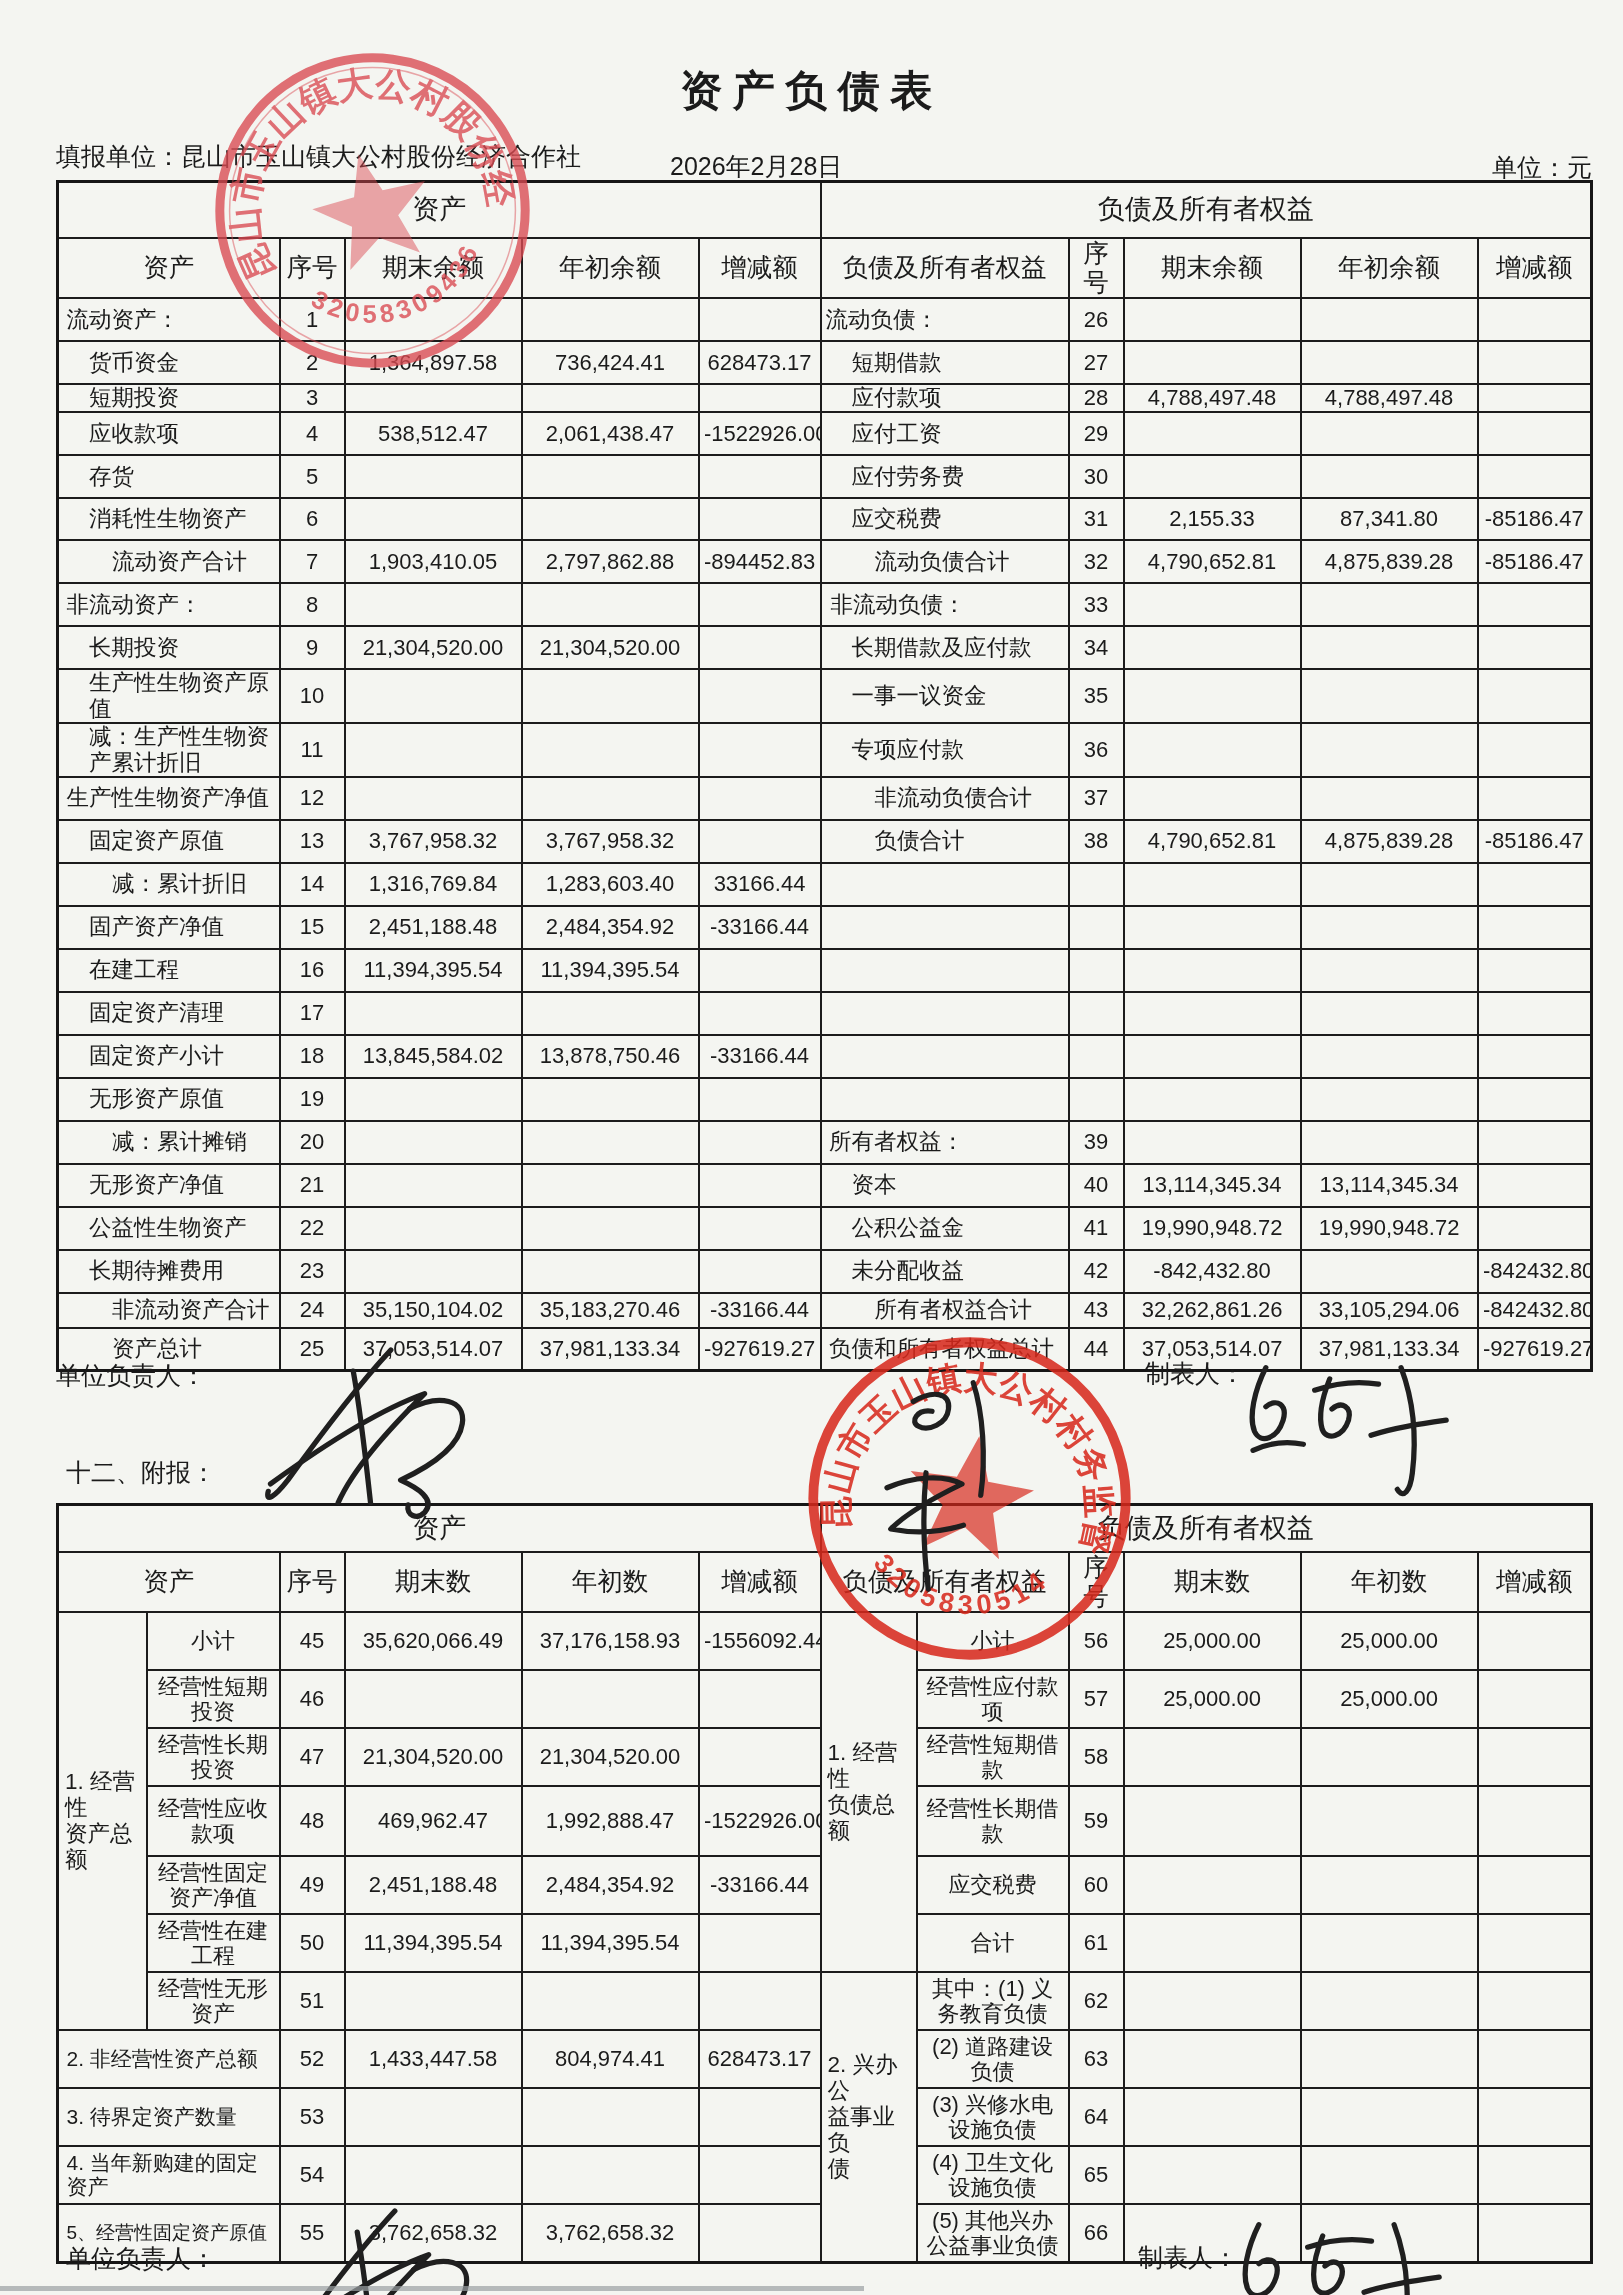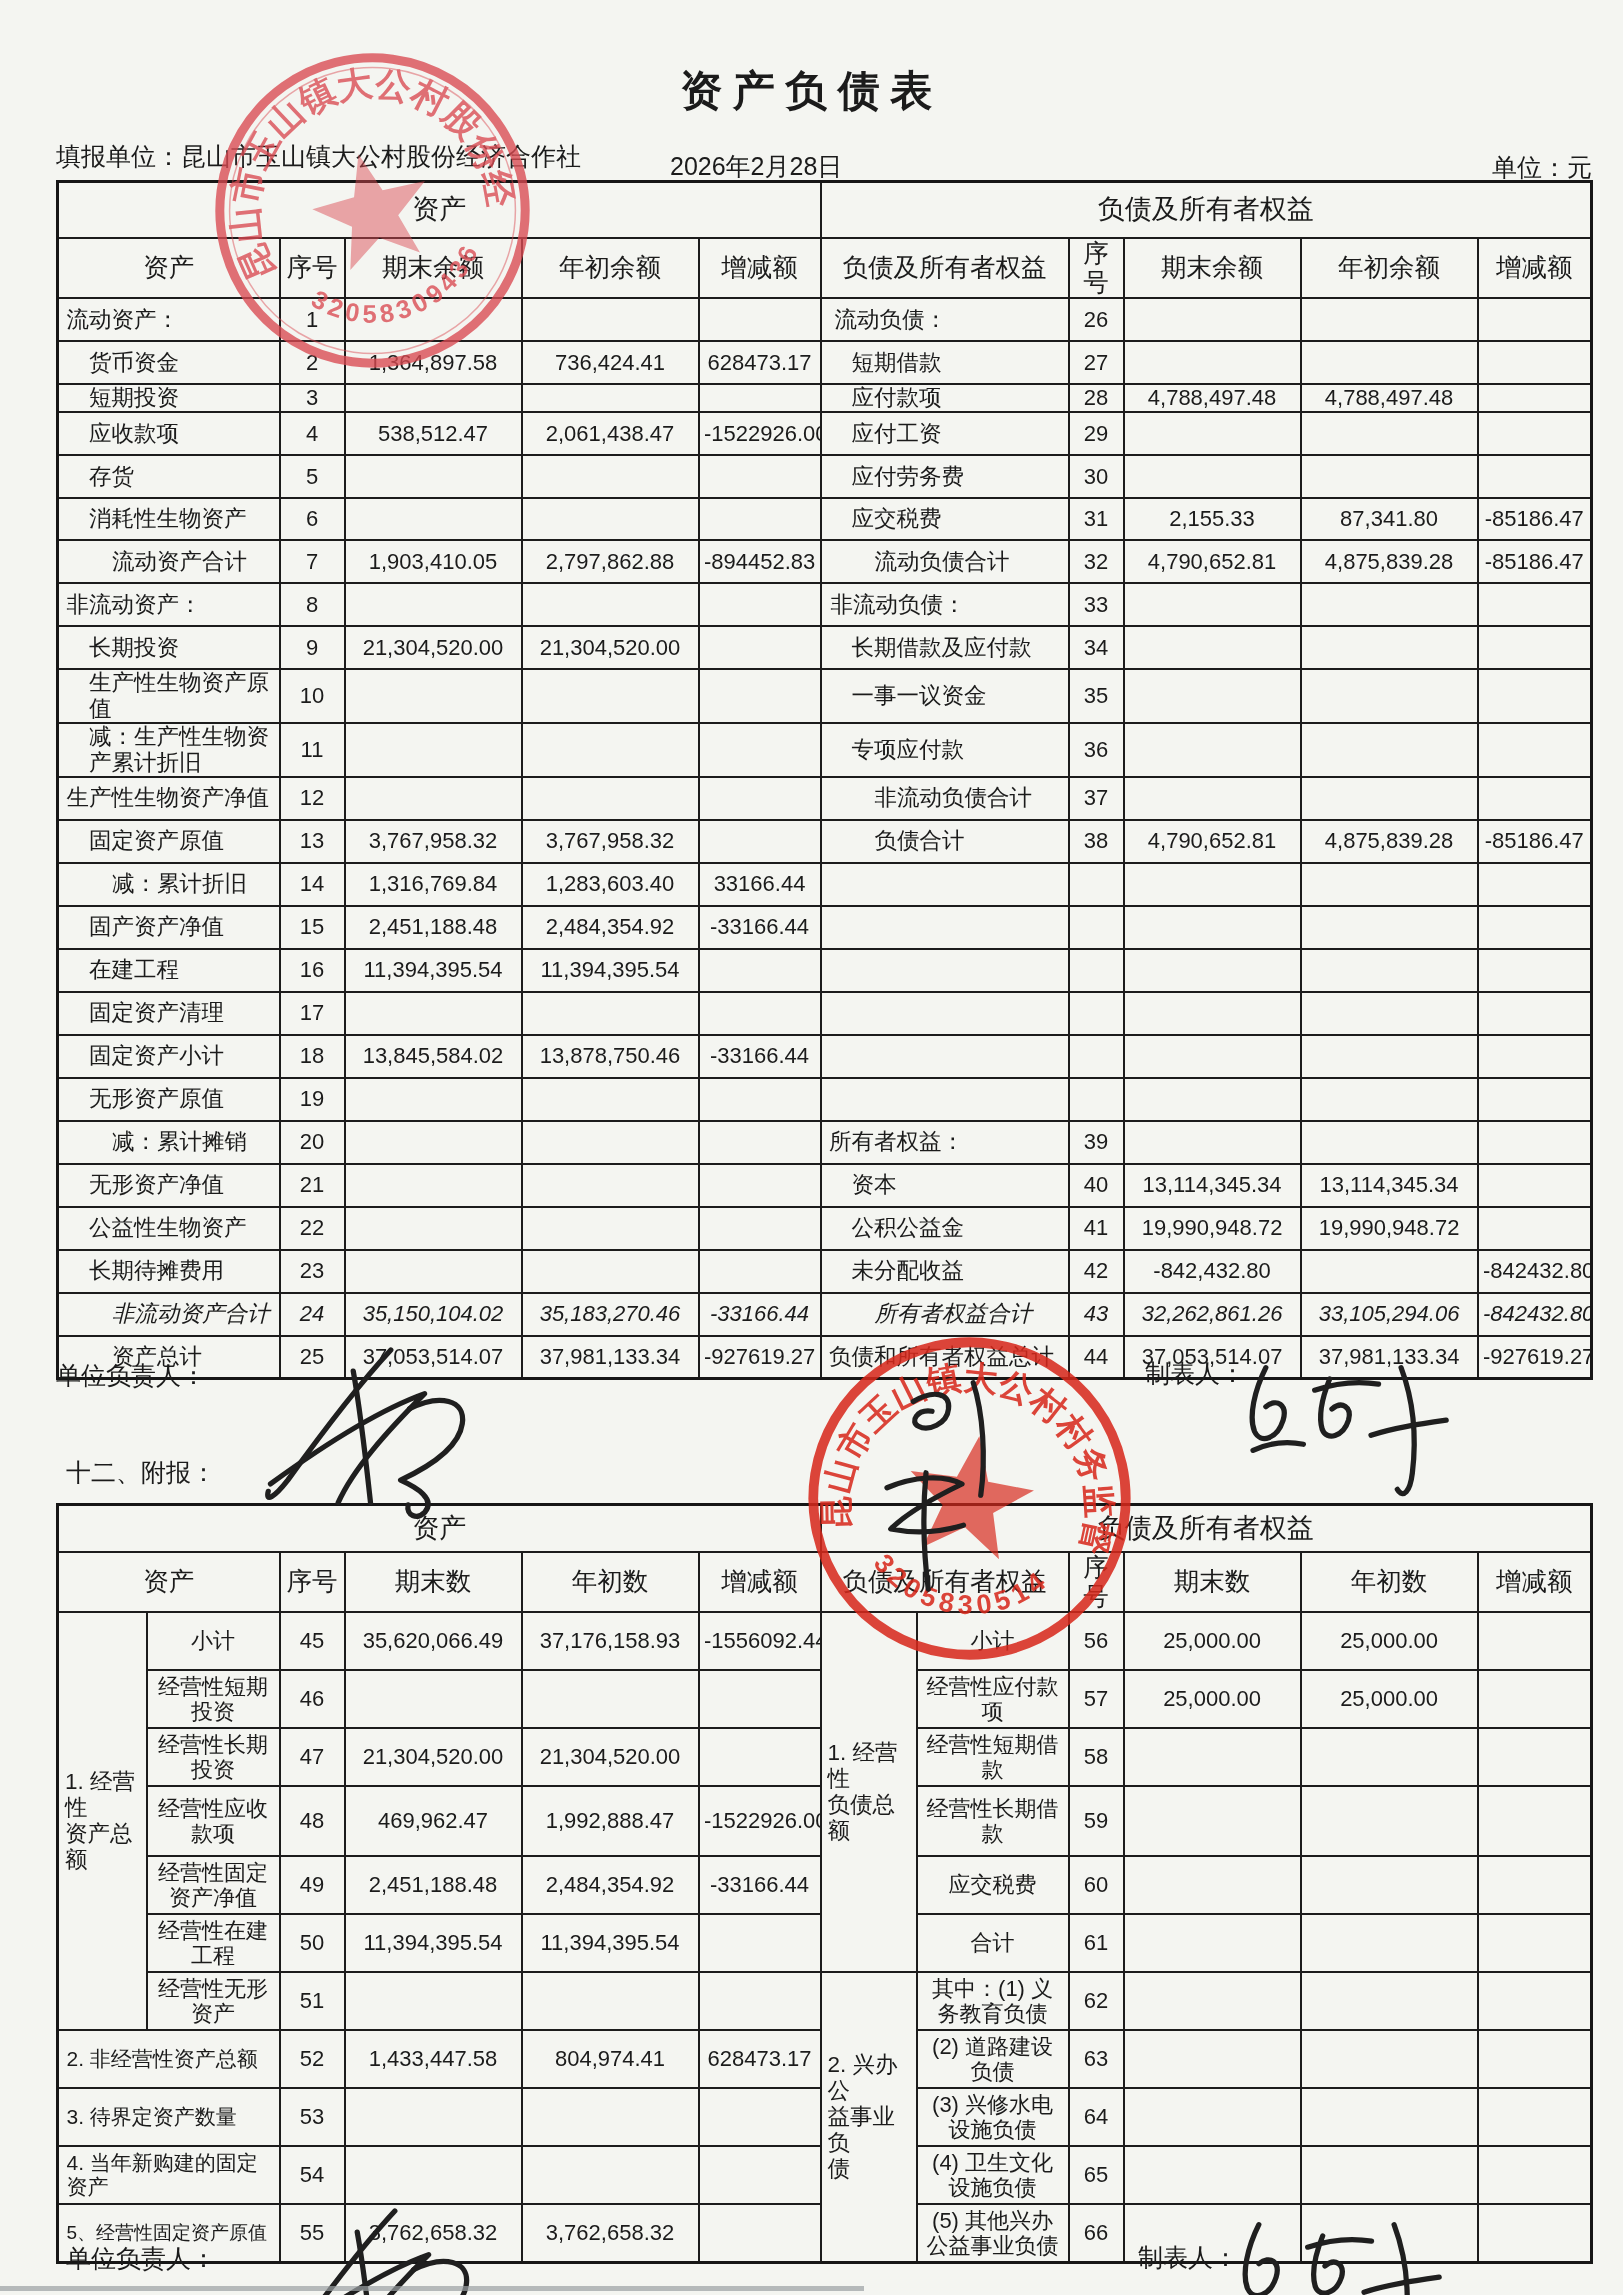--- a/index.html
+++ b/index.html
@@ -76,21 +76,21 @@
       <th class="ch">增减额</th>
     </tr>
     </tbody>
       <tbody id="t1body">
         <tr style="height: 43px;">
           <td class="lab" style="padding-left: 7.5px;">流动资产：</td>
           <td class="seq">1</td>
           <td class="num"></td>
           <td class="num"></td>
           <td class="num"></td>
-          <td class="lab" style="padding-left: 13px;">流动负债：</td>
+          <td class="lab" style="padding-left: 4px;">流动负债：</td>
           <td class="seq">26</td>
           <td class="num"></td>
           <td class="num"></td>
           <td class="num"></td>
         </tr>
         <tr style="height: 43px;">
           <td class="lab" style="padding-left: 30px;">货币资金</td>
           <td class="seq">2</td>
           <td class="num">1,364,897.58</td>
           <td class="num">736,424.41</td>
@@ -346,21 +346,21 @@
           <td class="seq">23</td>
           <td class="num"></td>
           <td class="num"></td>
           <td class="num"></td>
           <td class="lab" style="padding-left: 30px;">未分配收益</td>
           <td class="seq">42</td>
           <td class="num">-842,432.80</td>
           <td class="num"></td>
           <td class="num">-842432.80</td>
         </tr>
-        <tr style="height: 43px; font-style: italic;">
+        <tr style="height: 35px;">
           <td class="lab" style="padding-left: 53px;">非流动资产合计</td>
           <td class="seq">24</td>
           <td class="num">35,150,104.02</td>
           <td class="num">35,183,270.46</td>
           <td class="num">-33166.44</td>
           <td class="lab" style="padding-left: 53px;">所有者权益合计</td>
           <td class="seq">43</td>
           <td class="num">32,262,861.26</td>
           <td class="num">33,105,294.06</td>
           <td class="num">-842432.80</td>

